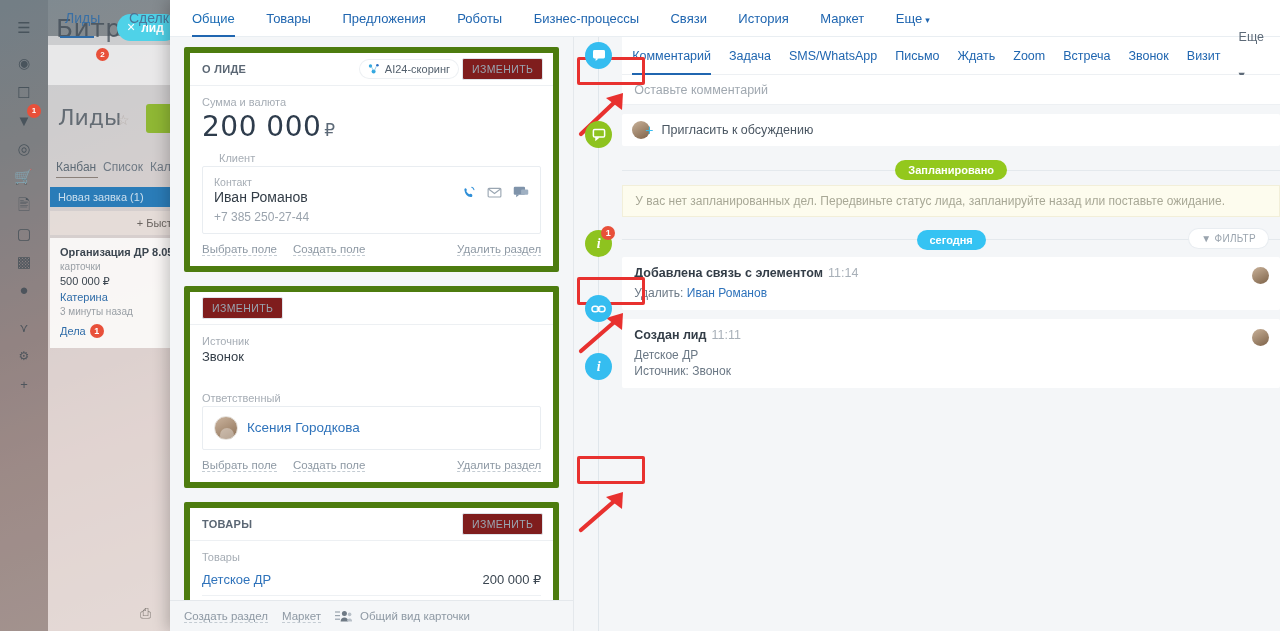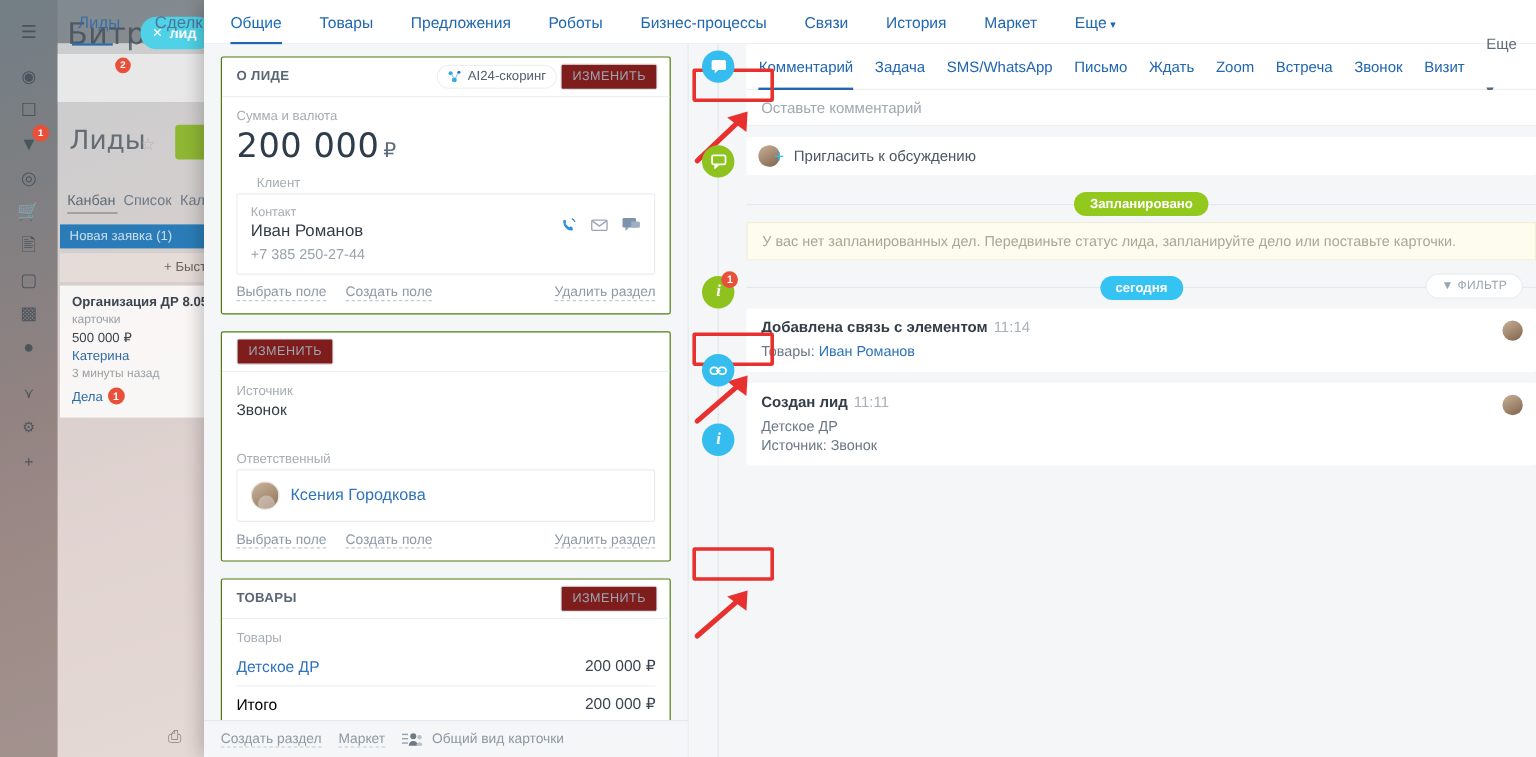--- a/index.html
+++ b/index.html
@@ -113,21 +113,21 @@
   .tabbar .tb .cv { font-size: 9px; margin-left: 3px; }
 
   .body { position: relative; height: 594px; display: flex; }
 
   
   .formcol {
     width: 465px; background: #f4f6f8; border-right: 1px solid #e4e8ec;
     position: relative; padding: 10px 14px 0 14px;
   }
   .card {
-    background: #fff; border: 1px solid #4d7c0f; border-radius: 2px;
+    background: #fff; border: 6px solid #4d7c0f; border-radius: 2px;
     margin-bottom: 14px; position: relative;
   }
   .card-head {
     height: 33px; border-bottom: 1px solid #edf0f3;
     display: flex; align-items: center; padding: 0 10px 0 12px;
   }
   .card-title {
     font-size: 11px; font-weight: bold; color: #5b6774;
     text-transform: uppercase; letter-spacing: .3px; flex: 1;
   }
@@ -524,21 +524,21 @@
 
         <div class="chip-line" style="margin-top:11px;">
           <span class="chip green">Запланировано</span>
         </div>
 
         <div class="tl-node" style="top:193px;background:#8ec31f;">
           <span style="font-family:'Liberation Serif',serif;font-style:italic;font-weight:bold;font-size:14px;">i</span>
           <span class="node-badge">1</span>
         </div>
         <div class="tl-row" style="margin-top:2px;">
-          <div class="notice">У вас нет запланированных дел. Передвиньте статус лида, запланируйте дело или поставьте карточки.</div>
+          <div class="notice">У вас нет запланированных дел. Передвиньте статус лида, запланируйте назад или поставьте ожидание.</div>
         </div>
 
         <div class="chip-line" style="margin-top:9px;height:28px;">
           <span class="chip blue">сегодня</span>
           <span class="filter-btn">
             <span>▼</span>
             <span>ФИЛЬТР</span>
           </span>
         </div>
 
@@ -548,21 +548,21 @@
             <rect x="8" y="3" width="7" height="6" rx="3" fill="none" stroke="#fff" stroke-width="1.5"></rect>
             <rect x="6" y="5.3" width="4" height="1.4" fill="#fff"></rect>
           </svg>
         </div>
         <div class="tl-row" style="margin-top:3px;">
           <div class="tl-item">
             <div class="hd">
               <span>Добавлена связь с элементом</span><span class="tm">11:14</span>
             </div>
             <div class="ln">
-              <span>Товары:</span>
+              <span>Удалить:</span>
               <a href="#">Иван Романов</a>
             </div>
             <span class="tl-av"></span>
           </div>
         </div>
 
         <div class="gap"></div>
 
         <div class="tl-node" style="top:316px;background:#35bdf0;">
           <span style="font-family:'Liberation Serif',serif;font-style:italic;font-weight:bold;font-size:14px;">i</span>

